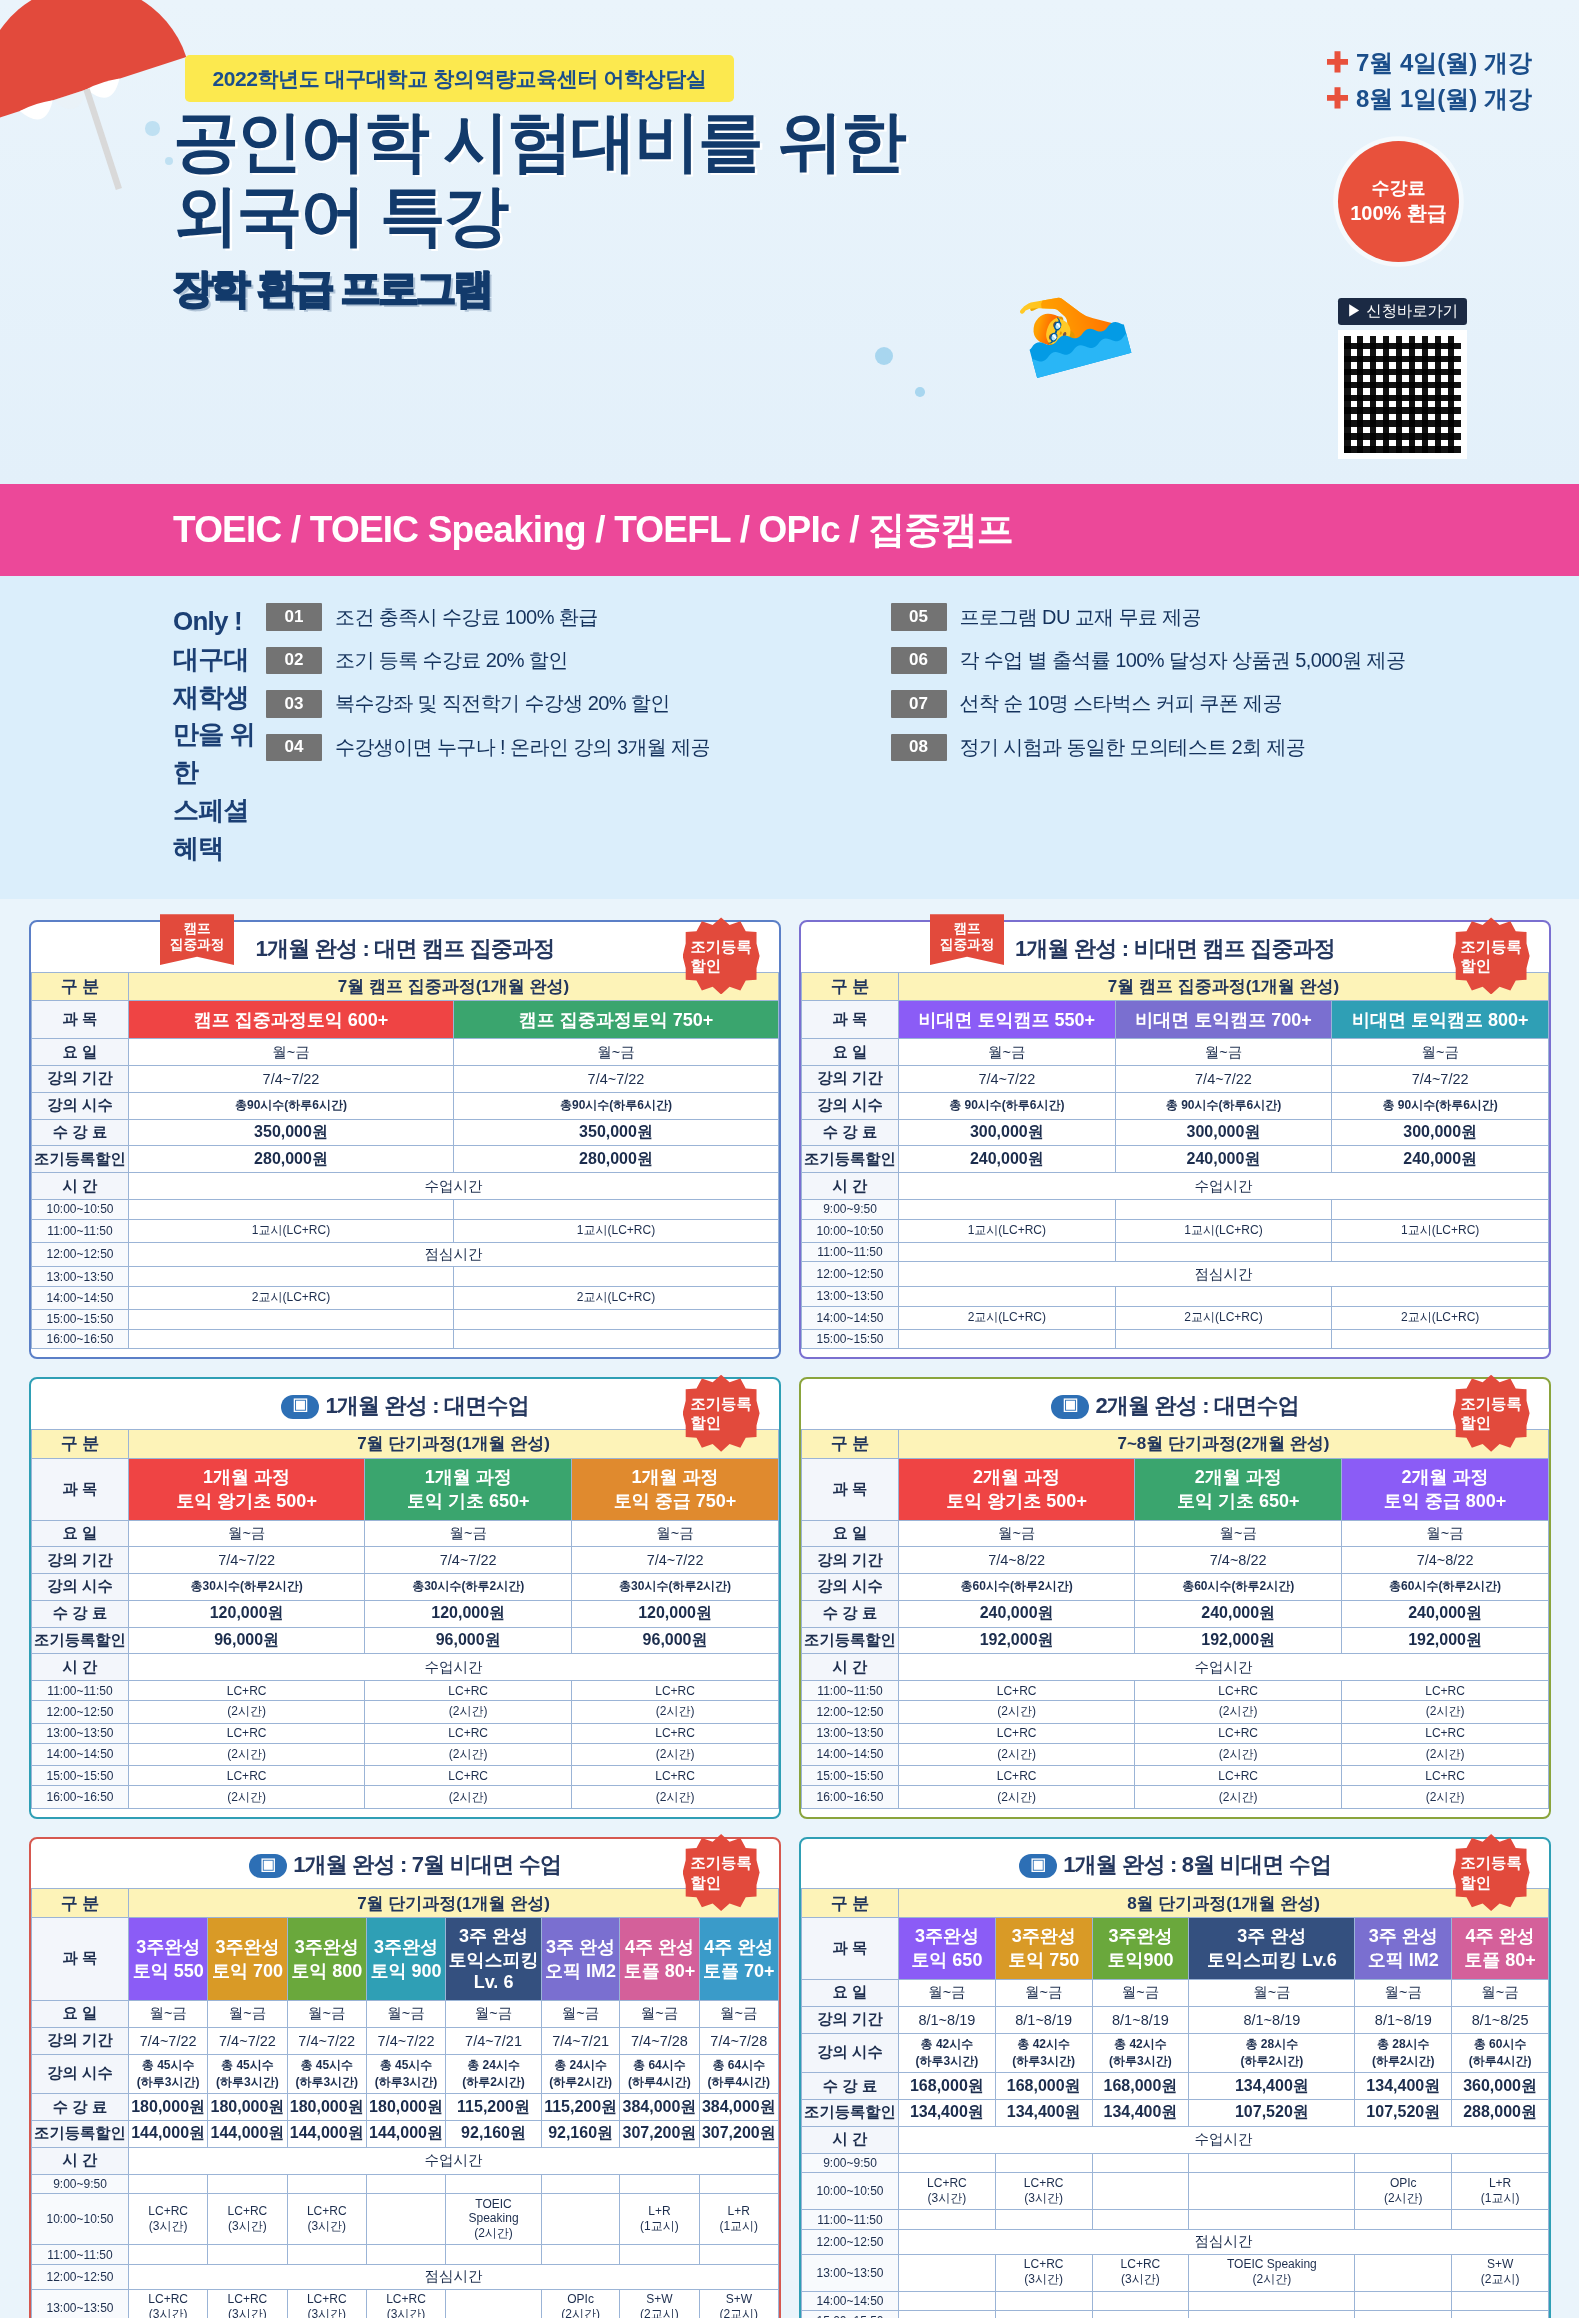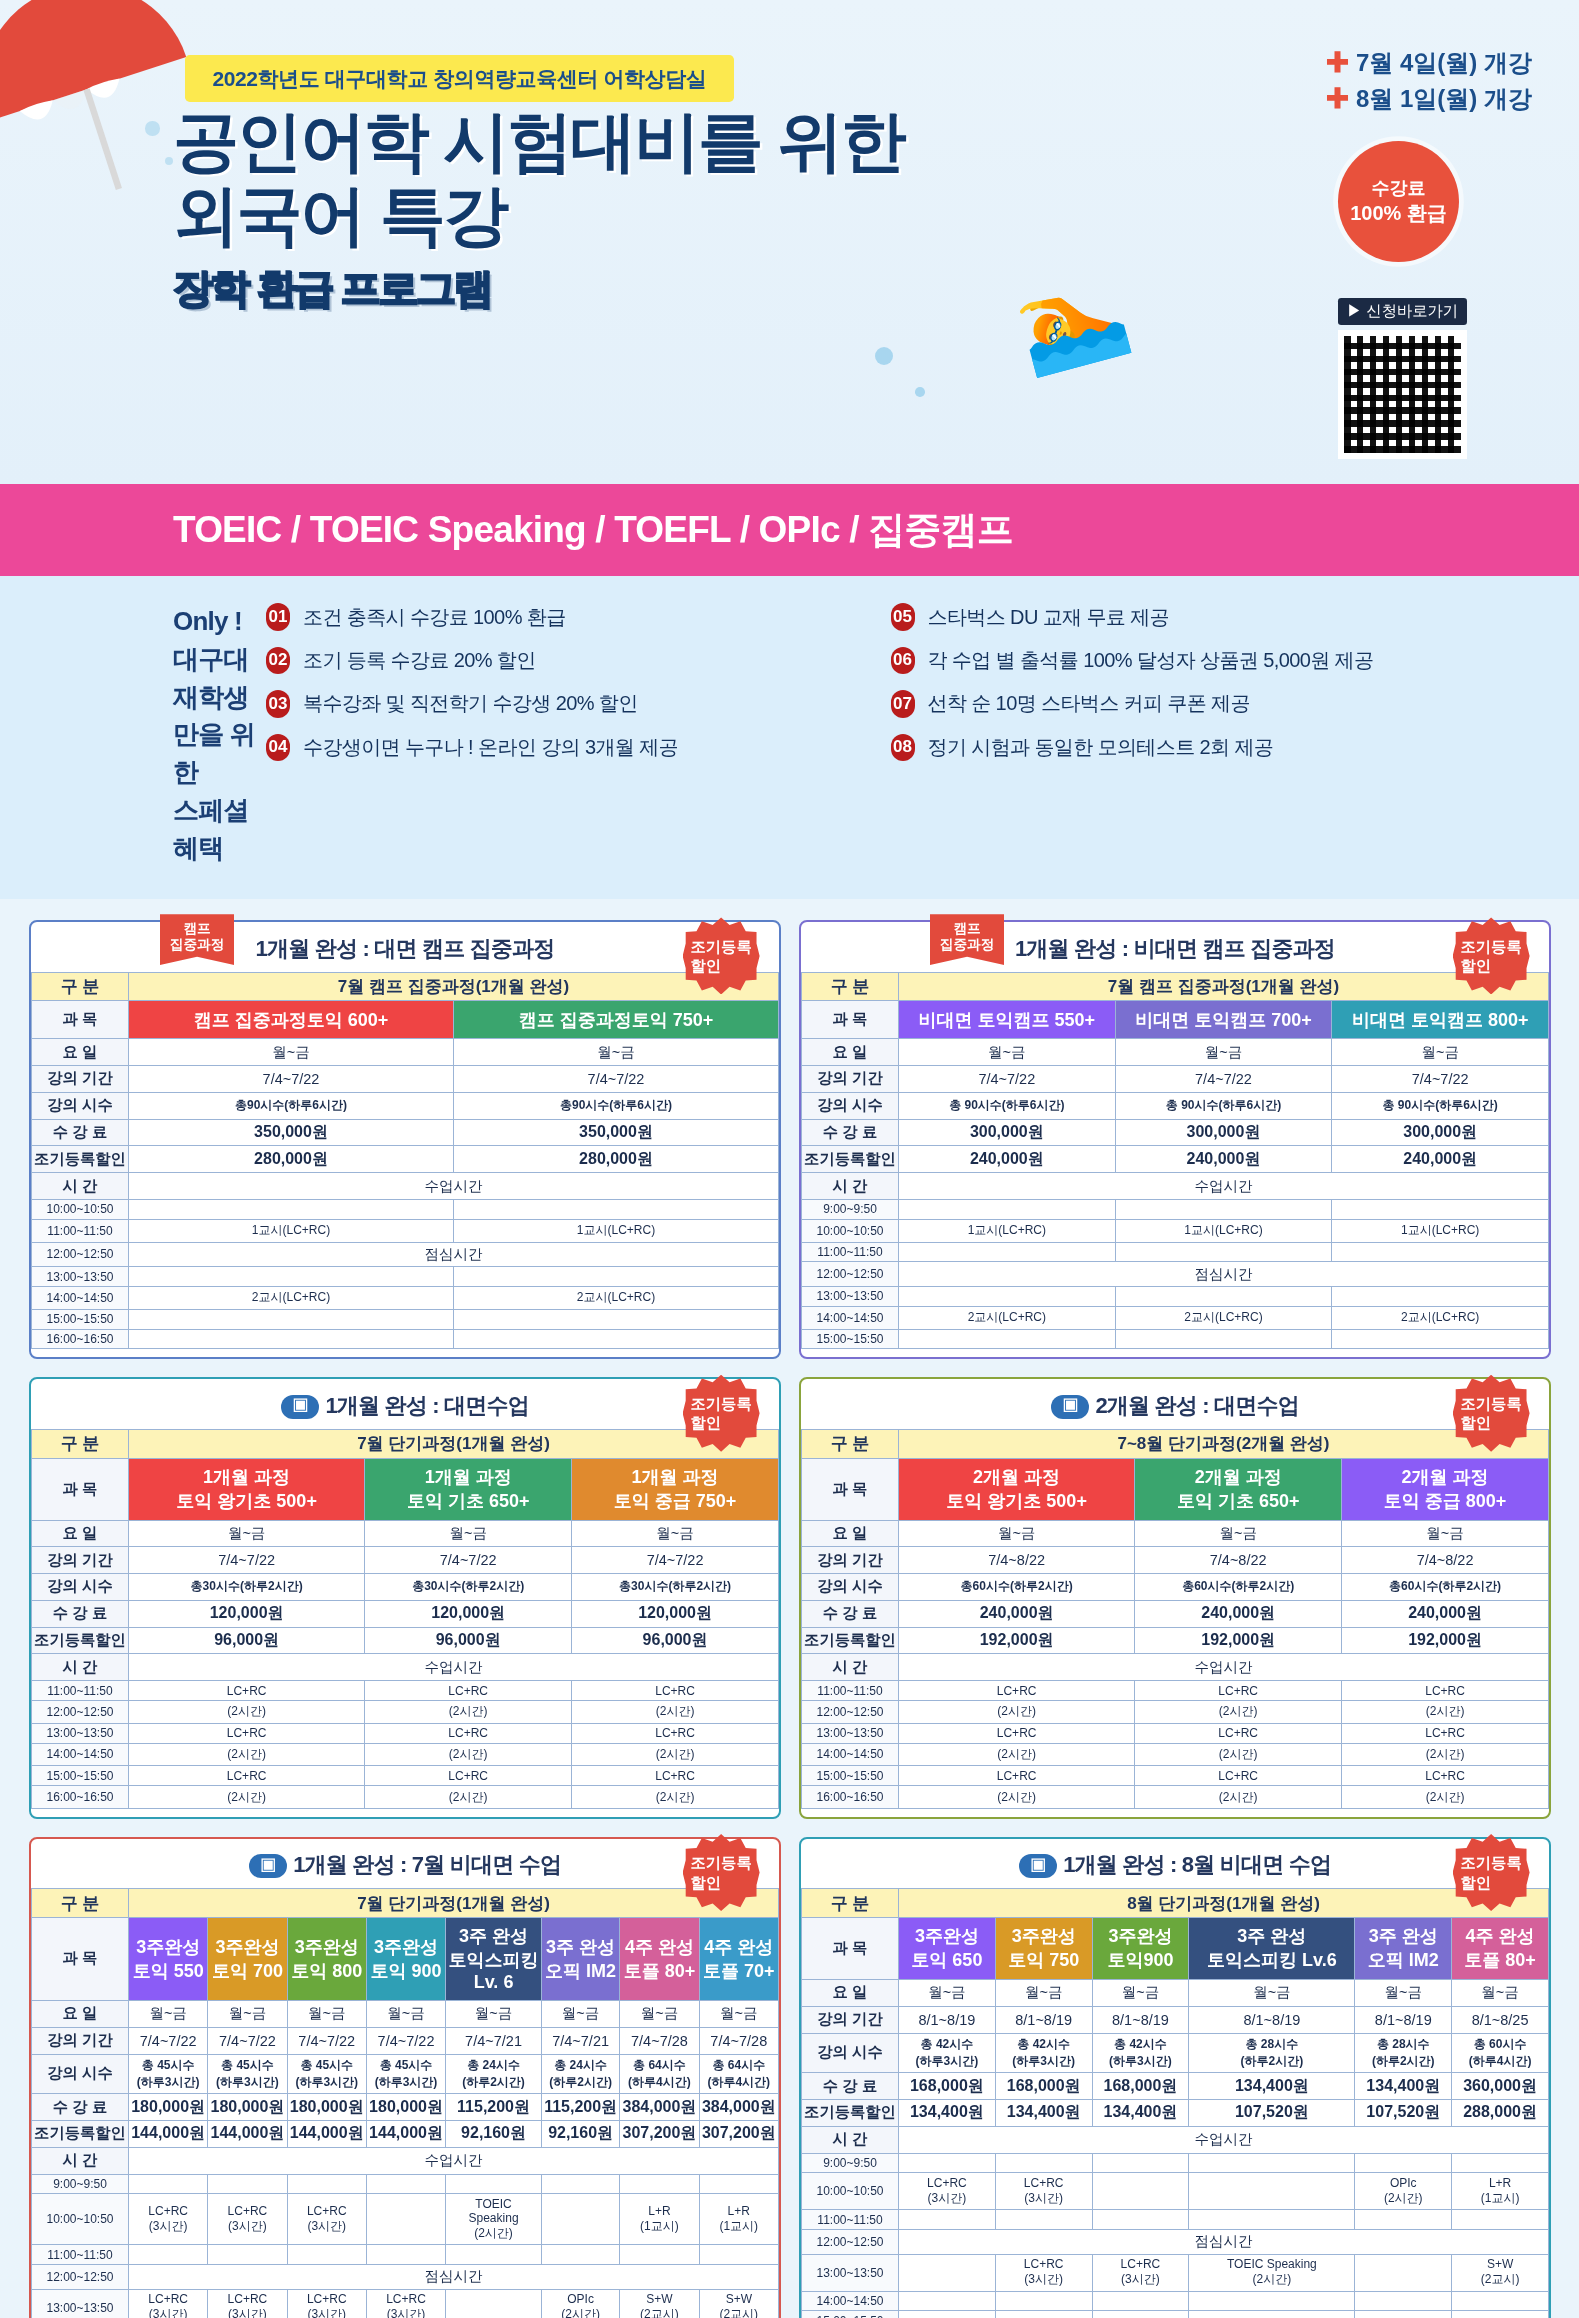--- a/index.html
+++ b/index.html
@@ -49,21 +49,21 @@
     background:#ec4899; color:#fff; padding:21px 0 21px 173px; font-size:37px; font-weight:bold; letter-spacing:-0.8px;
   }
 
   
   .benefits { background:#dbeefb; padding:27.4px 0 32px 0; display:flex; }
   .benefits-left { width:266px; padding-left:173px; }
   .benefits-left div { font-size:26px; font-weight:bold; color:#1b3f74; line-height:1.45; letter-spacing:-0.8px; }
   .benefits-cols { display:flex; flex:1; gap:32px; padding-right:97px; }
   .bcol { flex:1; }
   .brow { display:flex; align-items:center; margin-bottom:16px; }
-  .bnum { width:24px; height:27.4px; background:#b91c1c; color:#fff; font-size:17px; font-weight:bold; display:flex; align-items:center; justify-content:center; border-radius:13px; margin-right:13px; flex:0 0 auto;}
+  .bnum { width:56px; height:27.4px; background:#737373; color:#fff; font-size:17px; font-weight:bold; display:flex; align-items:center; justify-content:center; border-radius:1px; margin-right:13px; flex:0 0 auto;}
   .btext { font-size:20px; color:#14325c; letter-spacing:-0.6px; }
 
   
   .tables { padding:21px 29px 8px 29px; display:grid; grid-template-columns:1fr 1fr; gap:18px 18px; }
   .card { background:#fff; border:2.4px solid #5b7fc7; border-radius:8px; position:relative; padding:0 0 8px 0; }
   .card.violet { border-color:#7a6fd0; }
   .card.teal { border-color:#2f9fb5; }
   .card.olive { border-color:#8aa43c; }
   .card.red { border-color:#d6584f; }
   .card-head { text-align:center; padding:11.3px 0 8px 0; font-size:22px; font-weight:bold; color:#24375e; letter-spacing:-0.8px; }
@@ -164,21 +164,21 @@
             <span class="btext">복수강좌 및 직전학기 수강생 20% 할인</span>
           </div>
         <div class="brow">
             <span class="bnum">04</span>
             <span class="btext">수강생이면 누구나 ! 온라인 강의 3개월 제공</span>
           </div>
       </div>
       <div class="bcol">
         <div class="brow">
             <span class="bnum">05</span>
-            <span class="btext">스타벅스 DU 교재 무료 제공</span>
+            <span class="btext">프로그램 DU 교재 무료 제공</span>
           </div>
         <div class="brow">
             <span class="bnum">06</span>
             <span class="btext">각 수업 별 출석률 100% 달성자 상품권 5,000원 제공</span>
           </div>
         <div class="brow">
             <span class="bnum">07</span>
             <span class="btext">선착 순 10명 스타벅스 커피 쿠폰 제공</span>
           </div>
         <div class="brow">

